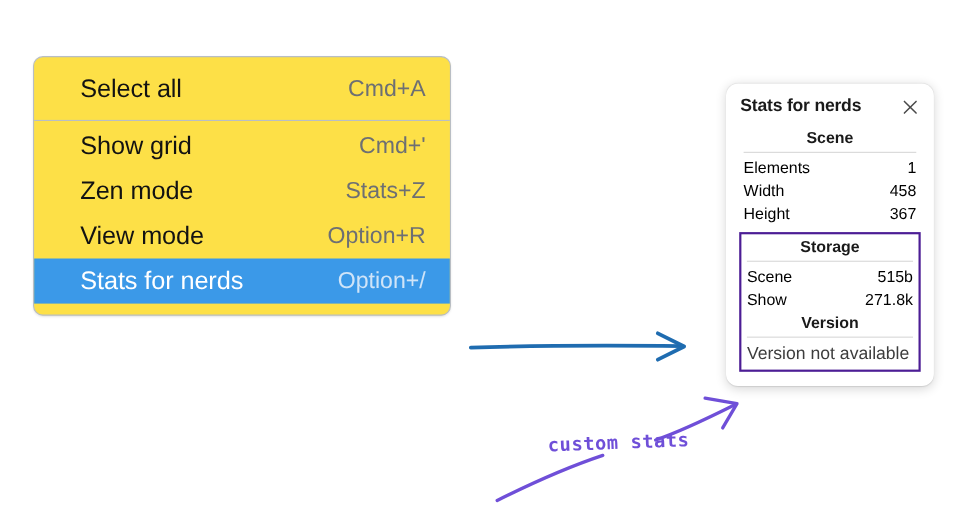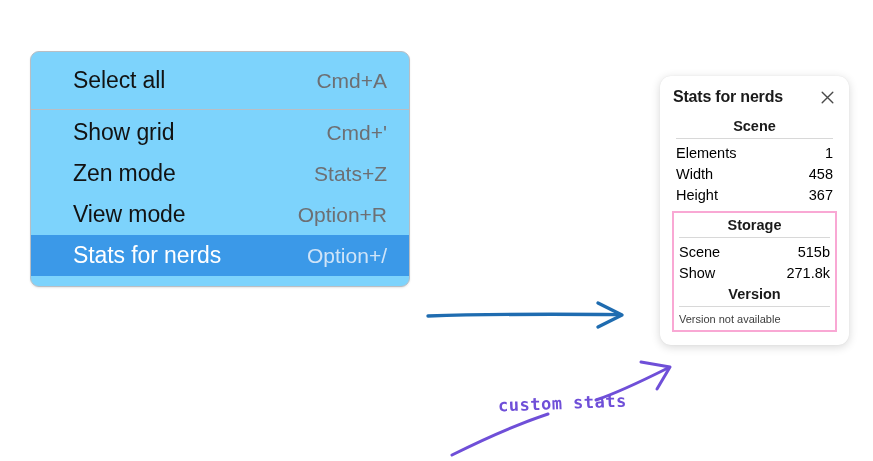--- a/index.html
+++ b/index.html
@@ -15,21 +15,21 @@
     font-family: "Liberation Sans", sans-serif;
     -webkit-font-smoothing: antialiased;
   }
 
   
   #context-menu {
     position: absolute;
     left: 30px;
     top: 51px;
     width: 380px;
-    background: #7dd3fc;
+    background: #fde047;
     border: 1px solid #b9bec4;
     border-radius: 9px;
     box-sizing: border-box;
     box-shadow: 0 1px 2px rgba(0,0,0,0.10);
     padding: 6px 0 8px 0;
     overflow: hidden;
   }
   .menu-group { padding: 2px 0; }
   .menu-sep {
     height: 1px;
@@ -115,27 +115,27 @@
     align-items: baseline;
     justify-content: space-between;
     padding: 2.5px 3px;
     font-size: 14.5px;
     color: #000000;
   }
   .sp-row .k { white-space: nowrap; }
   .sp-row .v { white-space: nowrap; }
   .sp-note {
     padding: 3px 3px 1px 3px;
-    font-size: 11px;
+    font-size: 16px;
     color: #3d3d3d;
     white-space: nowrap;
   }
   
   #stats-highlight {
-    border: 2px solid #f9a8d4;
+    border: 2px solid #4c1d95;
     margin: 6px -1px 0 -1px;
     padding: 1px 2px 4px 2px;
     box-sizing: border-box;
   }
 
   
   #annotations {
     position: absolute;
     left: 0; top: 0;
     width: 873px; height: 461px;

